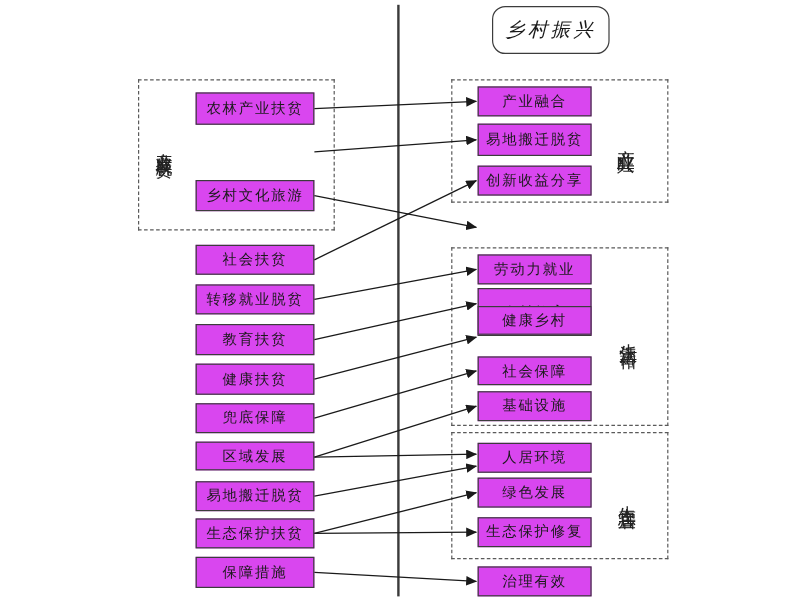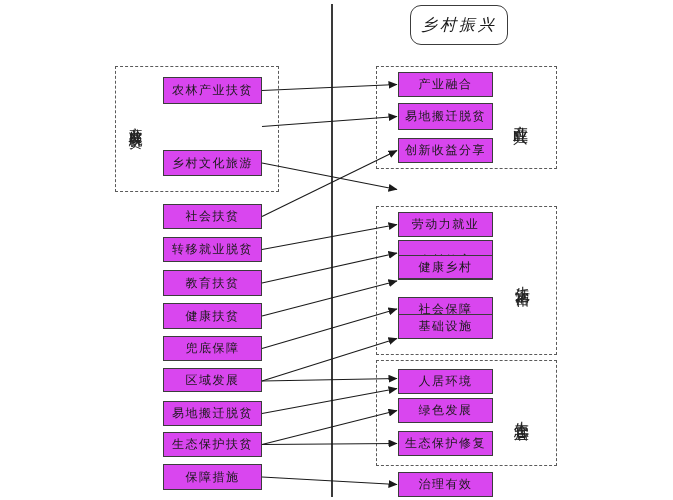--- a/index.html
+++ b/index.html
@@ -62,21 +62,21 @@
   <div class="node l" style="top:432px;height:25px;">生态保护扶贫</div>
   <div class="node l" style="top:464px;height:26px;">保障措施</div>
 
   <div class="node r" style="top:72px;height:25px;">产业融合</div>
   <div class="node r" style="top:103px;height:27px;">易地搬迁脱贫</div>
   <div class="node r" style="top:138px;height:25px;">创新收益分享</div>
   <div class="node r" style="top:212px;height:25px;">劳动力就业</div>
   <div class="node r" style="top:240px;height:40px;">农村教育</div>
   <div class="node r" style="top:255px;height:24px;">健康乡村</div>
   <div class="node r" style="top:297px;height:24px;">社会保障</div>
-  <div class="node r" style="top:314px;height:25px;">基础设施</div>
+  <div class="node r" style="top:326px;height:25px;">基础设施</div>
   <div class="node r" style="top:369px;height:25px;">人居环境</div>
   <div class="node r" style="top:398px;height:25px;">绿色发展</div>
   <div class="node r" style="top:431px;height:25px;">生态保护修复</div>
   <div class="node r" style="top:472px;height:25px;">治理有效</div>
 
   <svg id="edge-layer" xmlns="http://www.w3.org/2000/svg">
     <defs>
       <marker id="arw" markerWidth="10" markerHeight="8" refX="8.5" refY="4" orient="auto" markerUnits="userSpaceOnUse">
         <path d="M0,0 L9,4 L0,8 z" fill="#1a1a1a"></path>
       </marker>

